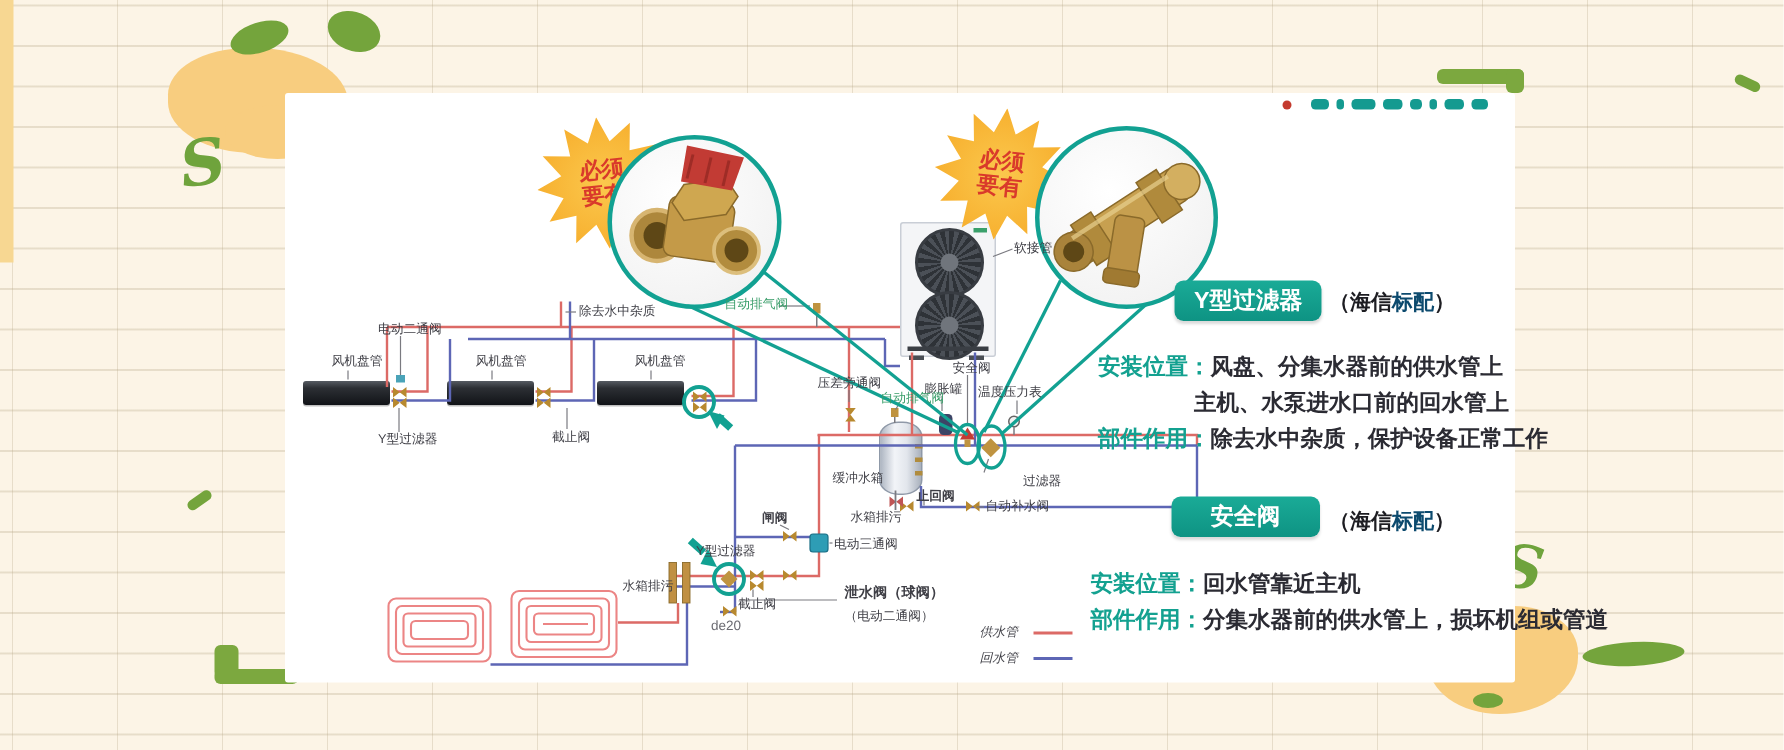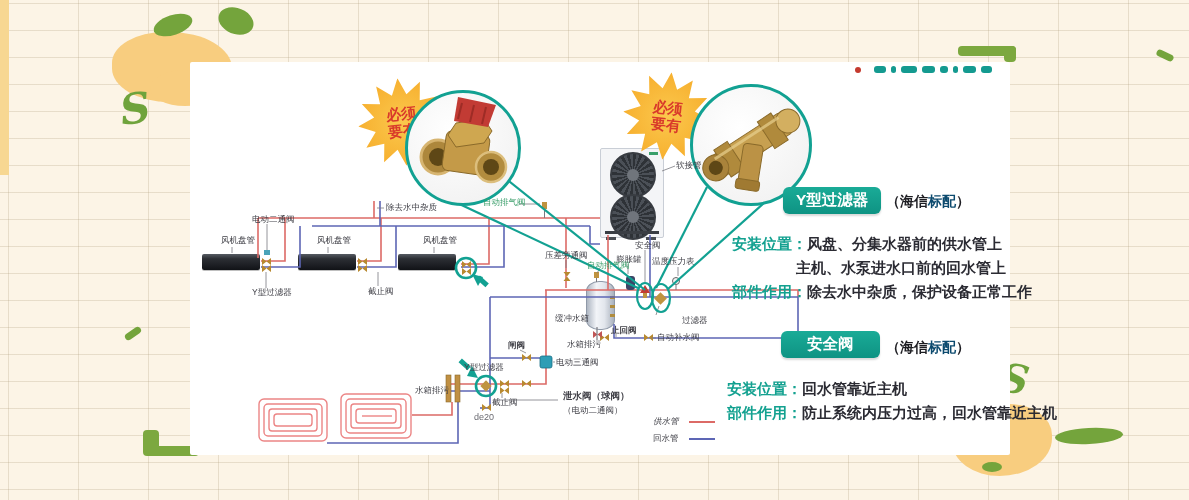--- a/index.html
+++ b/index.html
@@ -299,21 +299,21 @@
 <div class="lbl" style="left:556px;top:358px;">电动三通阀</div>
 <div class="lbl" style="left:464px;top:363px;">Y型过滤器</div>
 <div class="lbl" style="left:415px;top:386px;">水箱排污</div>
 <div class="lbl" style="left:492px;top:398px;">截止阀</div>
 <div class="lbl" style="left:563px;top:391px;font-size:9.5px;font-weight:600;">泄水阀（球阀）</div>
 <div class="lbl" style="left:563px;top:406px;">（电动二通阀）</div>
 <div class="lbl" style="left:474px;top:412px;font-size:9px;color:#6b6b72;">de20</div>
 
 <div class="lbl" style="left:653px;top:417px;font-style:italic;">供水管</div>
 <div class="legend-line" style="left:689px;top:421px;background:#dc6a66;"></div>
-<div class="lbl" style="left:653px;top:434px;">回水管</div>
+<div class="lbl" style="left:653px;top:434px;font-style:italic;">回水管</div>
 <div class="legend-line" style="left:689px;top:438px;background:#5d66b5;"></div>
 
 <div class="badge" style="left:783px;top:187px;">Y型过滤器</div>
 <div class="suffix" style="left:886px;top:193px;">
   <span>（海信</span><span class="tag">标配</span><span>）</span>
 </div>
 <div class="ptext" style="left:732px;top:235px;">
   <span class="key">安装位置：</span><span>风盘、分集水器前的供水管上</span>
 </div>
 <div class="ptext" style="left:796px;top:259px;">主机、水泵进水口前的回水管上</div>
@@ -322,14 +322,14 @@
 </div>
 
 <div class="badge" style="left:781px;top:331px;padding:3px 26px;">安全阀</div>
 <div class="suffix" style="left:886px;top:339px;">
   <span>（海信</span><span class="tag">标配</span><span>）</span>
 </div>
 <div class="ptext" style="left:727px;top:380px;">
   <span class="key">安装位置：</span><span>回水管靠近主机</span>
 </div>
 <div class="ptext" style="left:727px;top:404px;">
-  <span class="key">部件作用：</span><span>防止系统内压力过高，回水管靠近主机</span>
+  <span class="key">部件作用：</span><span>分集水器前的供水管上，损坏机组或管道</span>
 </div>
 
 </body></html>

